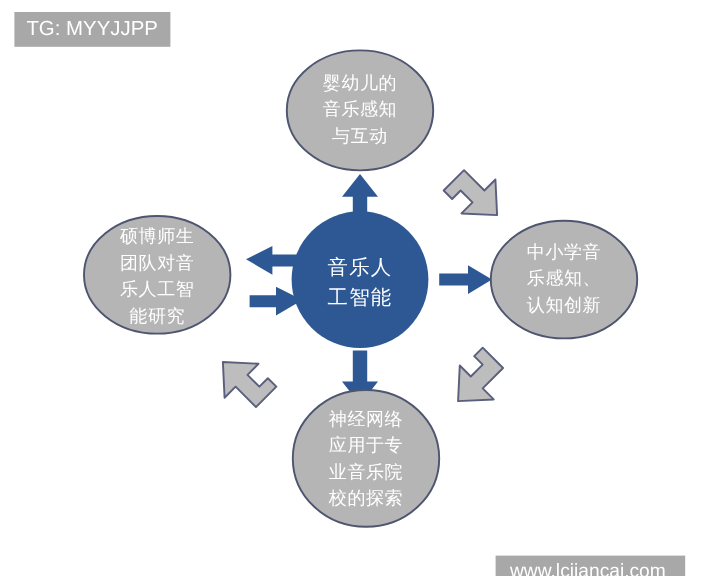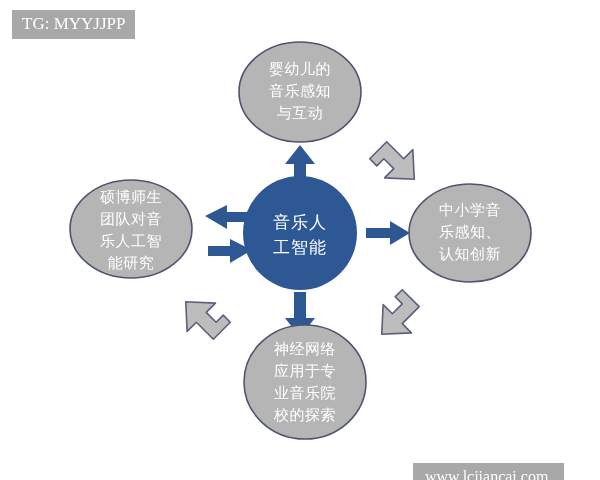--- a/index.html
+++ b/index.html
@@ -34,21 +34,21 @@
     letter-spacing: 0.5px;
   }
   .node-label.center-label {
     font-size: 17px;
     letter-spacing: 1px;
   }
   .watermark {
     position: absolute;
     background: #a8a8a8;
     color: #ffffff;
-    font-family: Liberation Serif, serif;
+    font-family: Liberation Sans, sans-serif;
     white-space: nowrap;
   }
   #watermark-tg {
     left: 12px;
     top: 10px;
     padding: 4px 10px 5px 10px;
     font-size: 17px;
   }
   #watermark-site {
     left: 413px;

